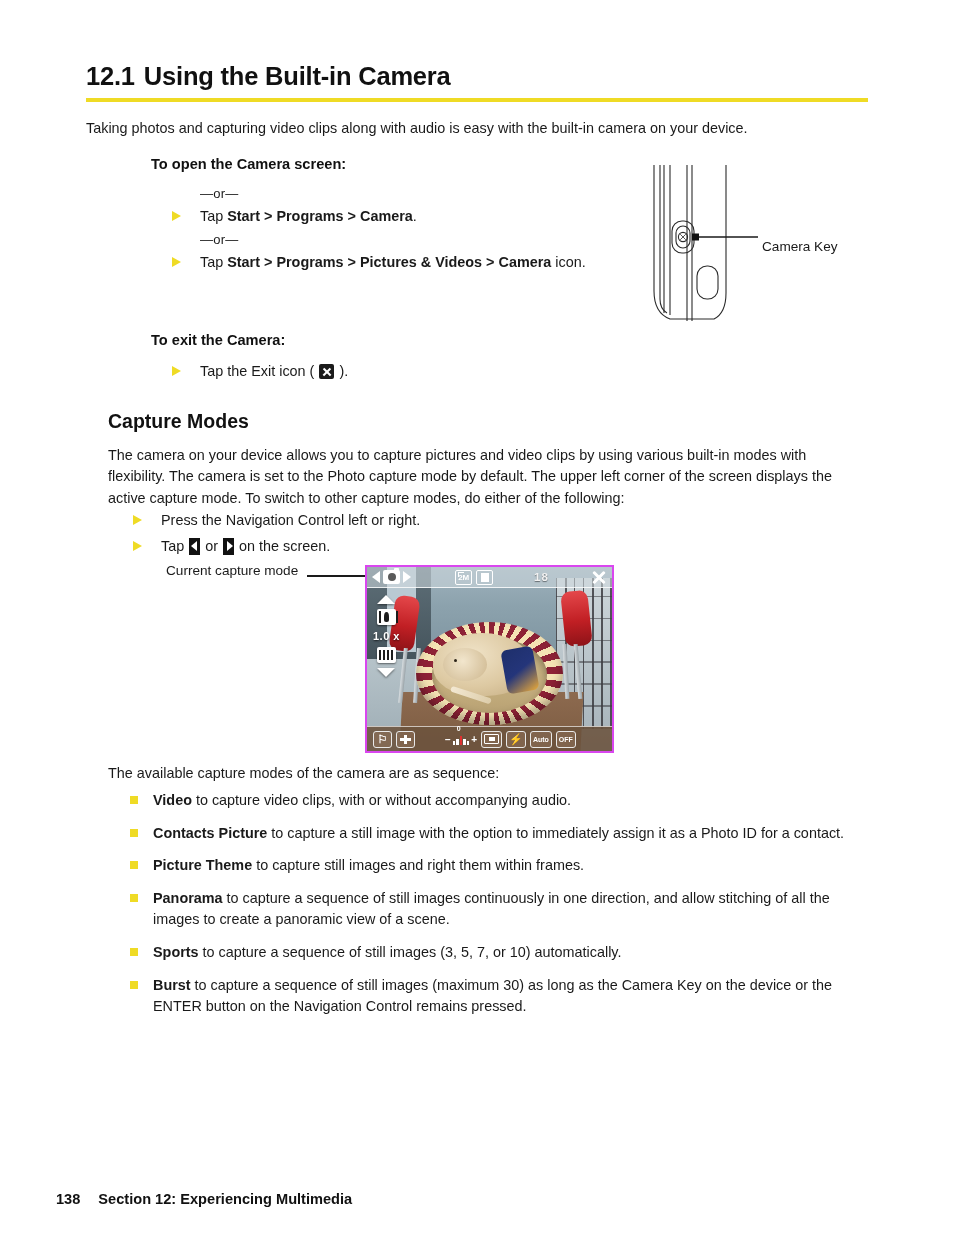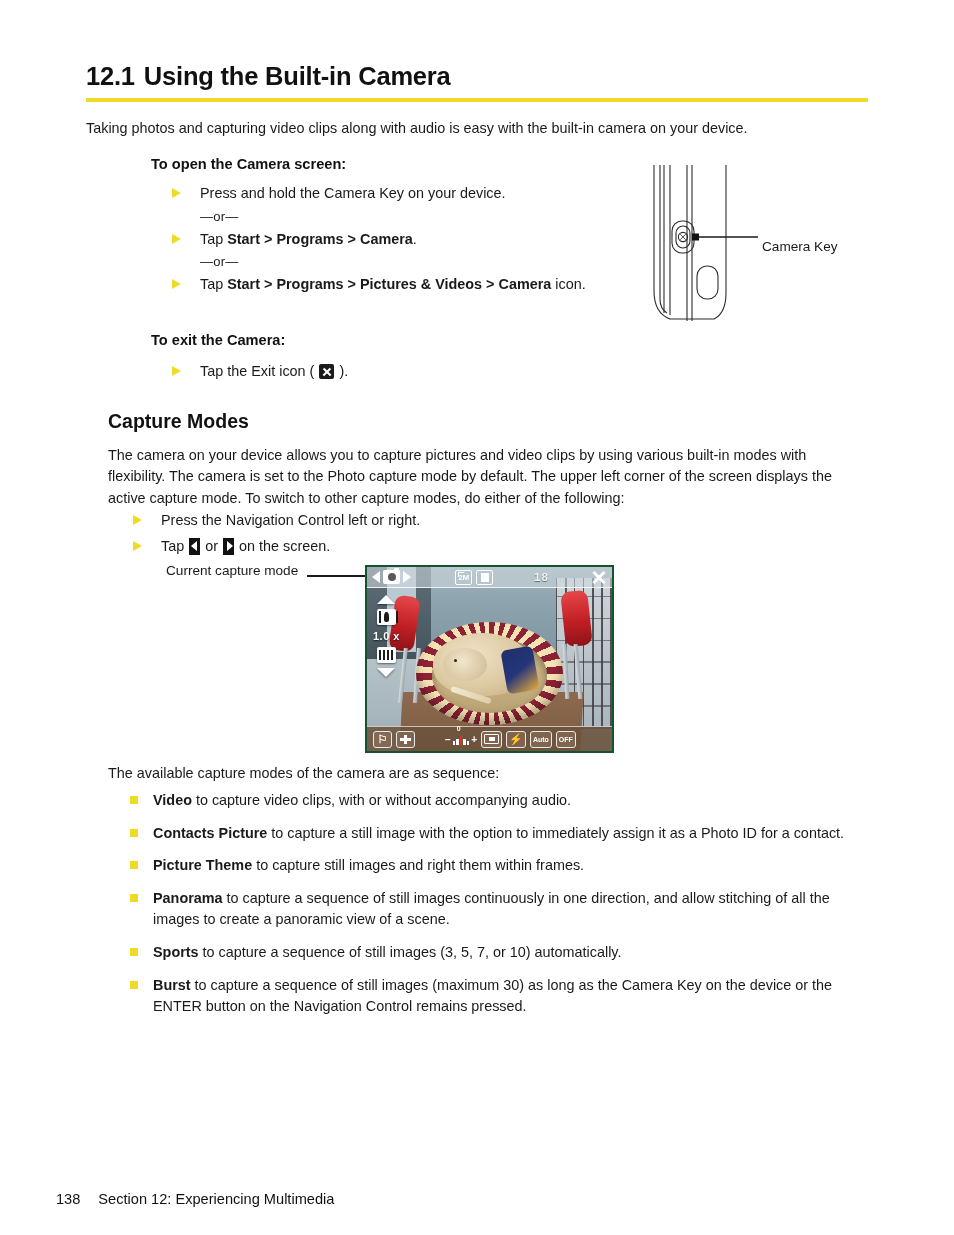--- a/index.html
+++ b/index.html
@@ -172,21 +172,21 @@
     position: absolute;
     left: 307px; top: 575px;
     width: 58px; height: 1.6px;
     background: #1a1a1a;
   }
 
   .camera-shot {
     position: absolute;
     left: 365px; top: 565px;
     width: 249px; height: 188px;
-    border: 2px solid #14532d;
+    border: 2px solid #d946ef;
     background: #000;
     overflow: hidden;
   }
   .cam-inner { position: absolute; inset: 0; }
 
   
   .scene { position: absolute; left: 0; top: 0; right: 0; bottom: 0; }
   .scene .wall {
     position: absolute; left: 0; top: 0; width: 100%; height: 52%;
     background: linear-gradient(180deg,#9fb3bd 0%, #8ca2ad 40%, #7d939f 100%);
@@ -448,44 +448,40 @@
     color: #1a1a1a;
   }
   .sq-item .sq {
     position: absolute; left: 0; top: 6px;
     width: 8px; height: 8px; background: #efdb25;
   }
 
   
   .footer {
     position: absolute; left: 56px; bottom: 28px;
-    font-size: 14.6px; font-weight: normal; color: #111111;
+    font-size: 14.6px; font-weight: bold; color: #111111;
     white-space: pre;
   }
   .footer .pg { margin-right: 18px; }
 </style>
 </head>
 <body>
 
 <div class="page">
 
   <div class="h1-wrap">
     <div class="h1"><span class="num">12.1</span><span>Using the Built-in Camera</span></div>
     <div class="rule"></div>
   </div>
 
   <div class="intro">Taking photos and capturing video clips along with audio is easy with the built-in camera on your device.</div>
 
   <div class="subhead" id="subhead-open">To open the Camera screen:</div>
 
   <div class="arrow-list" id="list-open">
-    <div class="arrow-item">
-      <span class="tri"></span>
-      <span>Press and hold the Camera Key on your device.</span>
-    </div>
     <div class="or-line">—or—</div>
     <div class="arrow-item">
       <span class="tri"></span>
       <span>Tap </span><span class="b">Start</span><span class="sep"> &gt; </span><span class="b">Programs</span><span class="sep"> &gt; </span><span class="b">Camera</span><span>.</span>
     </div>
     <div class="or-line">—or—</div>
     <div class="arrow-item">
       <span class="tri"></span>
       <span>Tap </span><span class="b">Start</span><span class="sep"> &gt; </span><span class="b">Programs</span><span class="sep"> &gt; </span><span class="b">Pictures &amp; Videos</span><span class="sep"> &gt; </span><span class="b">Camera</span><span> icon.</span>
     </div>

